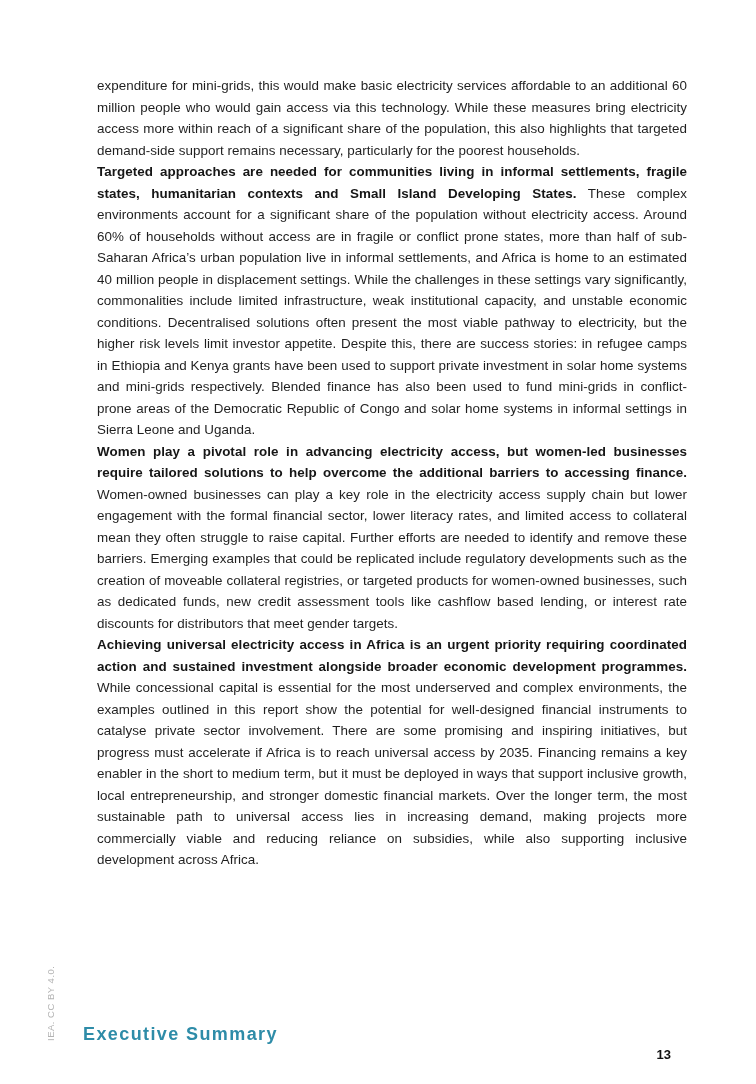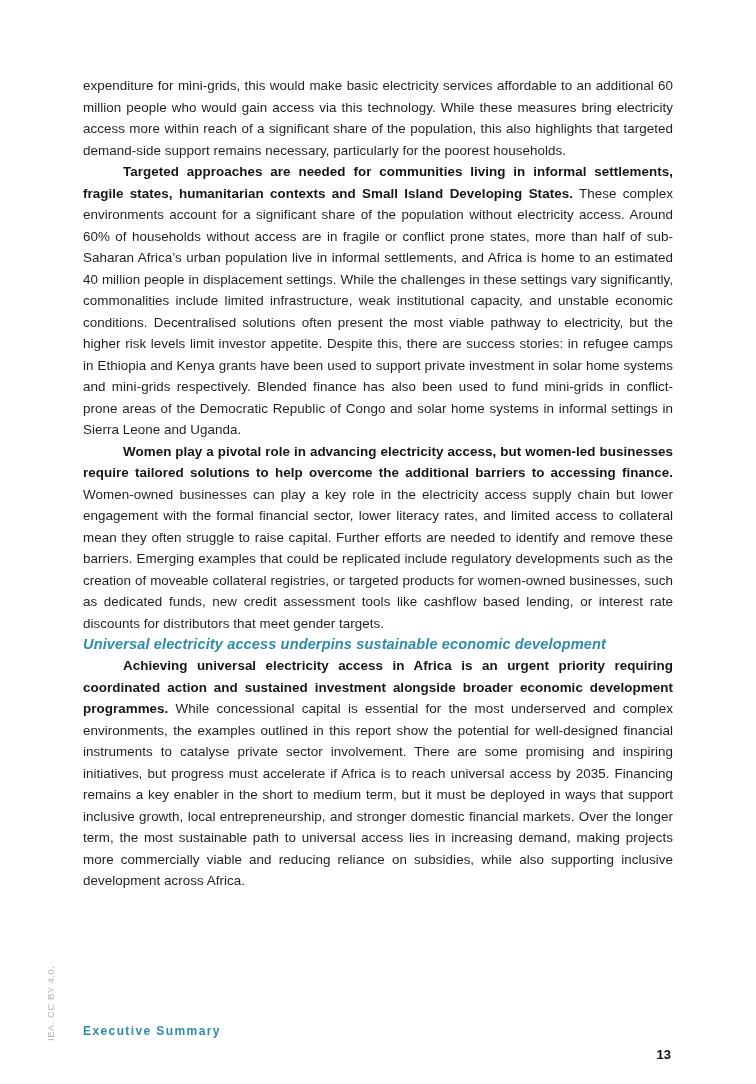--- a/index.html
+++ b/index.html
@@ -14,36 +14,35 @@
     font-family: "Liberation Sans", sans-serif;
     overflow: hidden;
   }
   .page {
     position: absolute;
     inset: 0;
     background: #ffffff;
   }
   .content {
     position: absolute;
-    left: 83px;
+    left: 97px;
     top: 75px;
     width: 590px;
   }
   p.body {
     margin: 0;
     font-size: 13.4px;
     line-height: 21.5px;
     text-align: justify;
     color: #1f1f1f;
     letter-spacing: 0.05px;
   }
   p.body .lead {
     font-weight: bold;
     color: #161616;
-    margin-left: 40px;
   }
   h2.heading {
     margin: 0;
     font-size: 14.6px;
     line-height: 21px;
     font-weight: bold;
     font-style: italic;
     color: #2e8ca8;
     letter-spacing: 0.1px;
   }
@@ -52,21 +51,21 @@
   .h1 { margin-top: 17px; margin-bottom: 13px; }
   .p2 { margin-bottom: 12px; }
   .p3 { margin-bottom: 0; }
   .h2 { margin-top: 12px; margin-bottom: 11px; }
   .p4 { margin-bottom: 0; }
 
   .footer-label {
     position: absolute;
     left: 83px;
     top: 1024px;
-    font-size: 12px;
+    font-size: 18px;
     font-weight: bold;
     color: #2e8ca8;
     letter-spacing: 1.4px;
   }
   .page-number {
     position: absolute;
     right: 85px;
     top: 1024px;
     font-size: 13px;
     font-weight: bold;
@@ -92,21 +91,20 @@
 
   <main class="content">
 
     <p class="body p1">expenditure for mini-grids, this would make basic electricity services affordable to an additional 60 million people who would gain access via this technology. While these measures bring electricity access more within reach of a significant share of the population, this also highlights that targeted demand-side support remains necessary, particularly for the poorest households.</p>
 
 
     <p class="body p2"><span class="lead">Targeted approaches are needed for communities living in informal settlements, fragile states, humanitarian contexts and Small Island Developing States.</span> <span>These complex environments account for a significant share of the population without electricity access. Around 60% of households without access are in fragile or conflict prone states, more than half of sub-Saharan Africa’s urban population live in informal settlements, and Africa is home to an estimated 40 million people in displacement settings. While the challenges in these settings vary significantly, commonalities include limited infrastructure, weak institutional capacity, and unstable economic conditions. Decentralised solutions often present the most viable pathway to electricity, but the higher risk levels limit investor appetite. Despite this, there are success stories: in refugee camps in Ethiopia and Kenya grants have been used to support private investment in solar home systems and mini-grids respectively. Blended finance has also been used to fund mini-grids in conflict-prone areas of the Democratic Republic of Congo and solar home systems in informal settings in Sierra Leone and Uganda.</span></p>
 
     <p class="body p3"><span class="lead">Women play a pivotal role in advancing electricity access, but women-led businesses require tailored solutions to help overcome the additional barriers to accessing finance.</span> <span>Women-owned businesses can play a key role in the electricity access supply chain but lower engagement with the formal financial sector, lower literacy rates, and limited access to collateral mean they often struggle to raise capital. Further efforts are needed to identify and remove these barriers. Emerging examples that could be replicated include regulatory developments such as the creation of moveable collateral registries, or targeted products for women-owned businesses, such as dedicated funds, new credit assessment tools like cashflow based lending, or interest rate discounts for distributors that meet gender targets.</span></p>
 
-    <h2 class="heading h2">Universal electricity access underpins sustainable economic development</h2>
 
     <p class="body p4"><span class="lead">Achieving universal electricity access in Africa is an urgent priority requiring coordinated action and sustained investment alongside broader economic development programmes.</span> <span>While concessional capital is essential for the most underserved and complex environments, the examples outlined in this report show the potential for well-designed financial instruments to catalyse private sector involvement. There are some promising and inspiring initiatives, but progress must accelerate if Africa is to reach universal access by 2035. Financing remains a key enabler in the short to medium term, but it must be deployed in ways that support inclusive growth, local entrepreneurship, and stronger domestic financial markets. Over the longer term, the most sustainable path to universal access lies in increasing demand, making projects more commercially viable and reducing reliance on subsidies, while also supporting inclusive development across Africa.</span></p>
 
   </main>
 
   <div class="sidenote">IEA. CC BY 4.0.</div>
 
   <div class="footer-label">Executive Summary</div>
 
   <div class="page-number">13</div>

